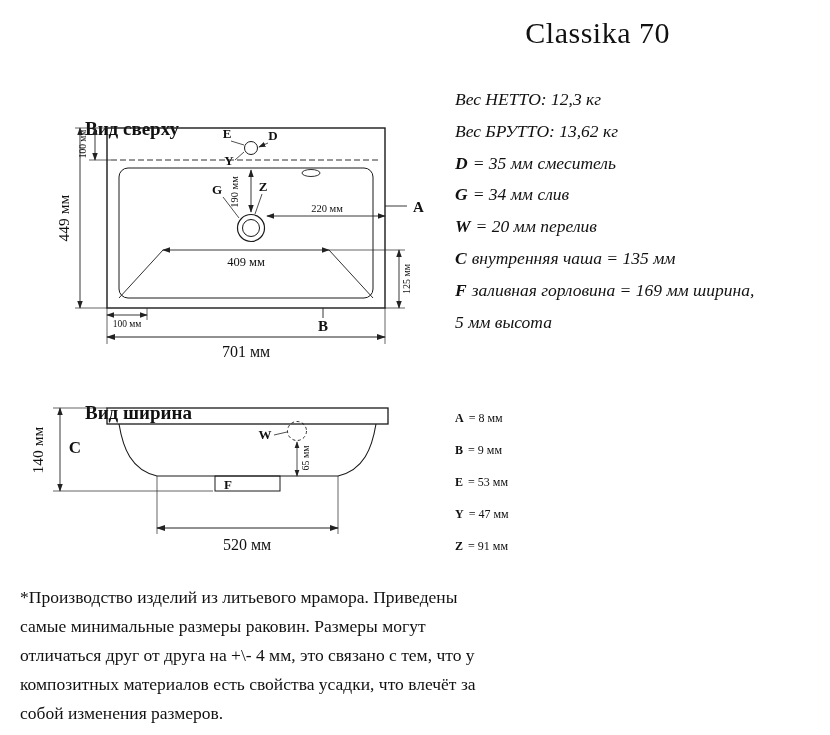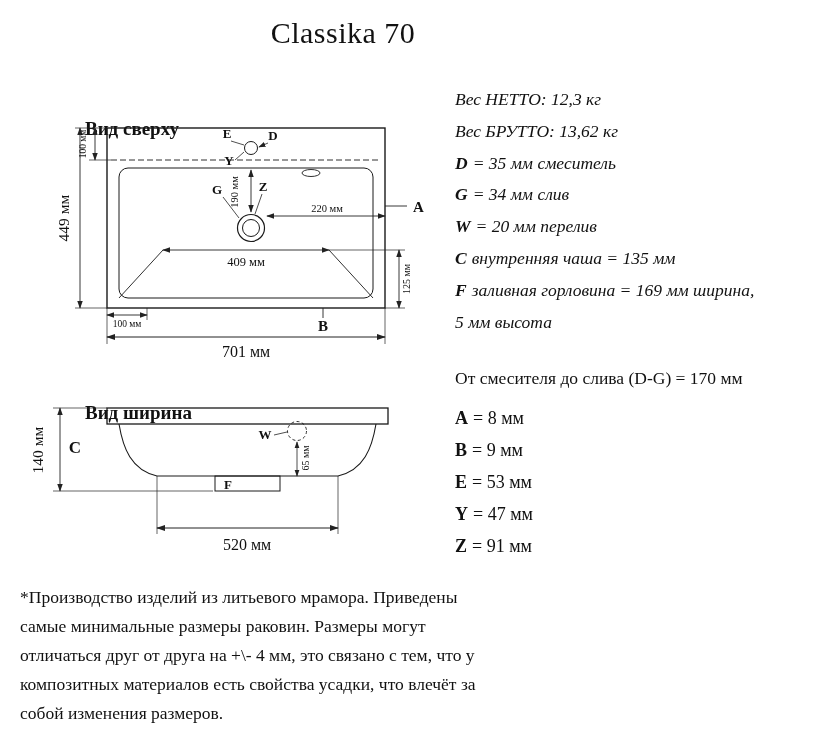--- a/index.html
+++ b/index.html
@@ -1,30 +1,30 @@
 <!DOCTYPE html>
 <html><head>
 <meta charset="utf-8">
 <style>
   * { margin:0; padding:0; box-sizing:border-box; }
   html,body { background:#ffffff; }
   body { font-family:"Liberation Serif", serif; color:#111; }
   .page { position:relative; width:830px; height:735px; background:#fff; overflow:hidden; }
-  .title { position:absolute; left:8px; top:16px; width:670px; text-align:center; font-size:30px; letter-spacing:0.5px; }
+  .title { position:absolute; left:0; top:16px; width:670px; text-align:right; font-size:30px; letter-spacing:0.5px; }
   .heading { position:absolute; font-size:19px; font-weight:bold;margin-top:36px; }
   .h-top { left:85px; top:82px; }
   .h-front { left:85px; top:366px; }
   .svg-top { position:absolute; left:55px; top:108px; }
   .svg-front { position:absolute; left:25px; top:390px; }
   svg text { font-family:"Liberation Serif", serif; fill:#111; }
   .specs { position:absolute; left:455px; top:84px; width:372px; font-size:17.5px;font-style:italic; }
   .spec-line { line-height:31.8px; white-space:nowrap; }
   .spec-line b:not(:empty) { margin-right:5px; }
   .distance { position:absolute; left:455px; top:368px; font-size:17.5px; white-space:nowrap; }
-  .letters { position:absolute; left:455px; top:402px; font-size:18px; }
+  .letters { position:absolute; left:455px; top:402px; font-size:12px; }
   .letters .spec-line { line-height:32px; }
   .footnote { position:absolute; left:20px; top:583px; width:470px; font-size:17.5px; line-height:29px; }
 </style>
 </head>
 <body>
 
 <div class="page">
 
   <div class="title">Classika 70</div>
 
@@ -137,21 +137,20 @@
     <div class="spec-line"><span>Вес НЕТТО: 12,3 кг</span></div>
     <div class="spec-line"><span>Вес БРУТТО: 13,62 кг</span></div>
     <div class="spec-line"><b>D</b><span>= 35 мм смеситель</span></div>
     <div class="spec-line"><b>G</b><span>= 34 мм слив</span></div>
     <div class="spec-line"><b>W</b><span>= 20 мм перелив</span></div>
     <div class="spec-line"><b>C</b><span>внутренняя чаша = 135 мм</span></div>
     <div class="spec-line"><b>F</b><span>заливная горловина = 169 мм ширина,</span></div>
     <div class="spec-line"><b></b><span>5 мм высота</span></div>
   </div>
 
-  <div class="distance">От смесителя до слива (D-G) = 170 мм</div>
 
   <div class="letters">
     <div class="spec-line"><b>A</b><span>= 8 мм</span></div>
     <div class="spec-line"><b>B</b><span>= 9 мм</span></div>
     <div class="spec-line"><b>E</b><span>= 53 мм</span></div>
     <div class="spec-line"><b>Y</b><span>= 47 мм</span></div>
     <div class="spec-line"><b>Z</b><span>= 91 мм</span></div>
   </div>
 
   <div class="footnote">*Производство изделий из литьевого мрамора. Приведены самые минимальные размеры раковин. Размеры могут отличаться друг от друга на +\- 4 мм, это связано с тем, что у композитных материалов есть свойства усадки, что влечёт за собой изменения размеров.</div>

